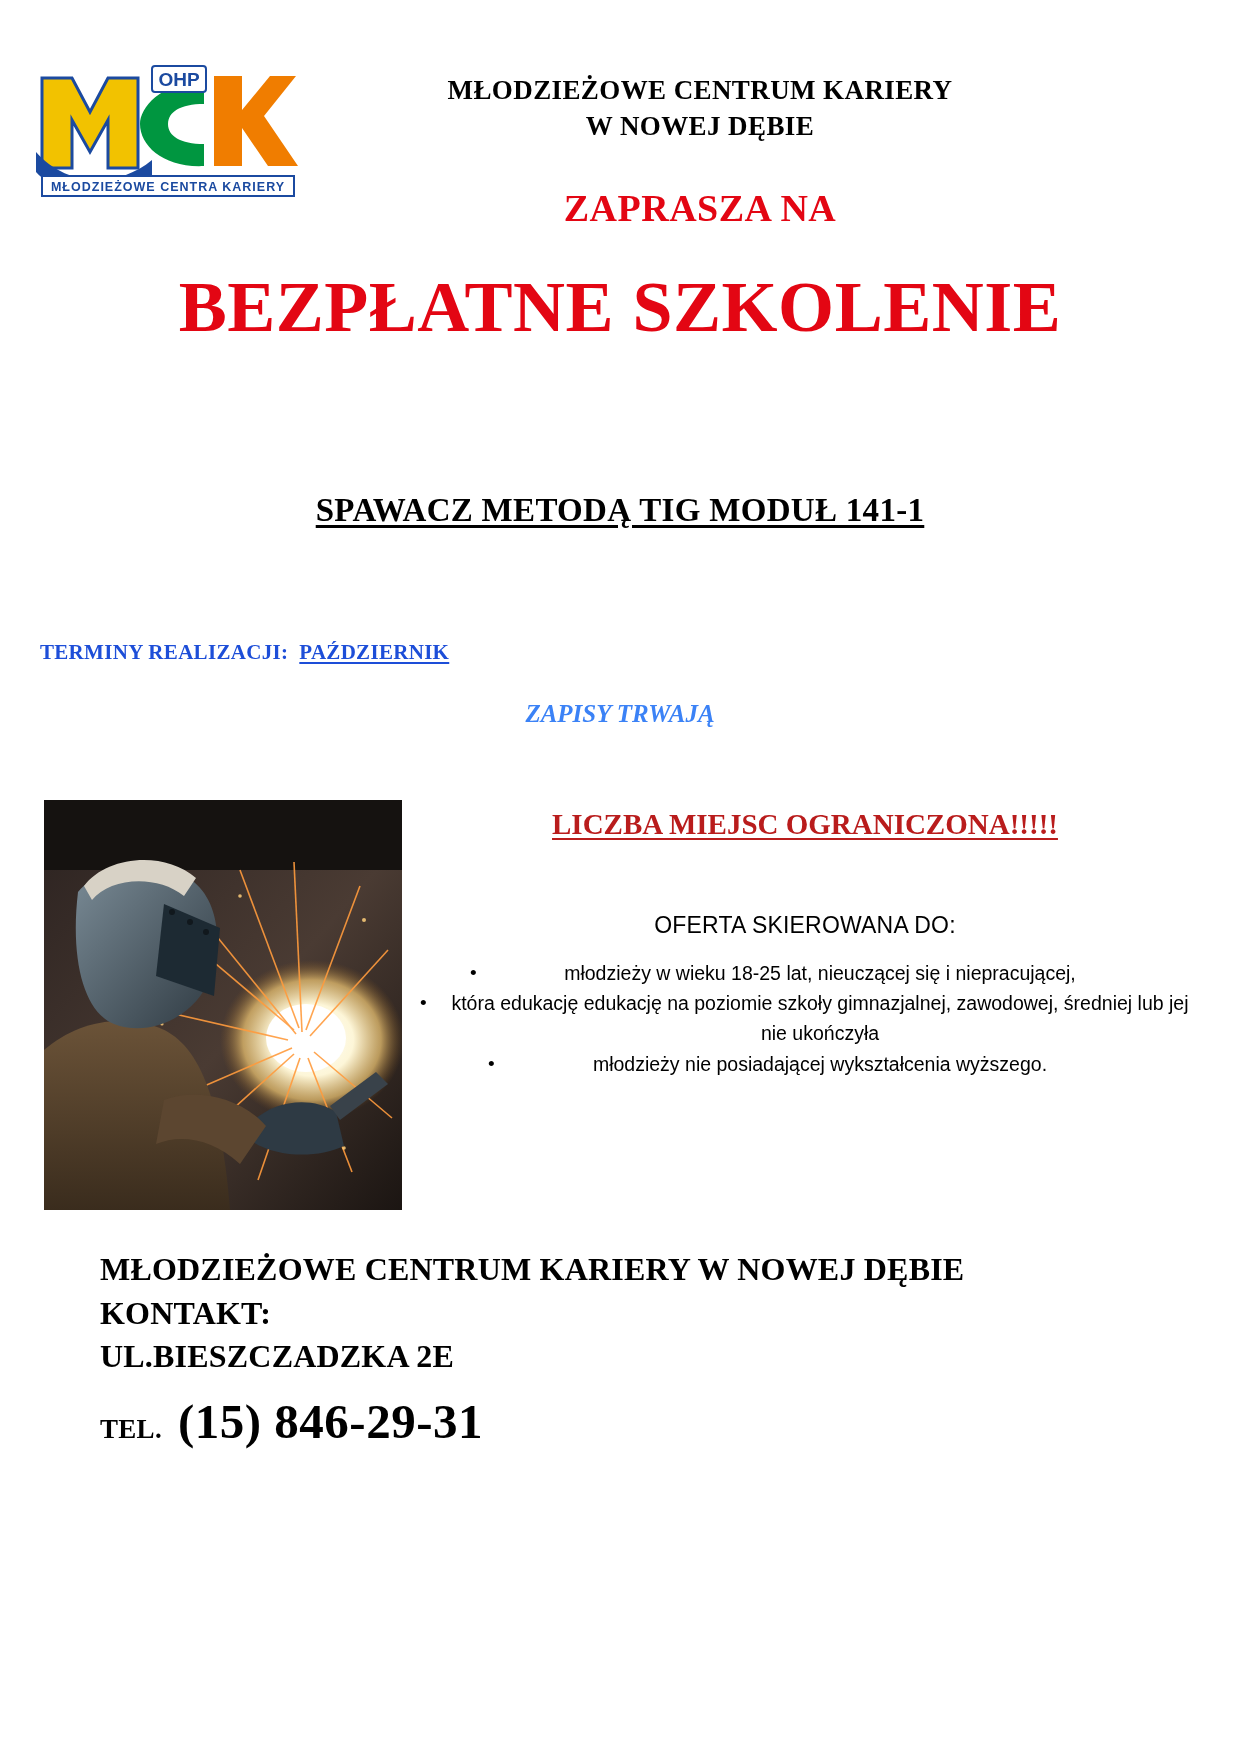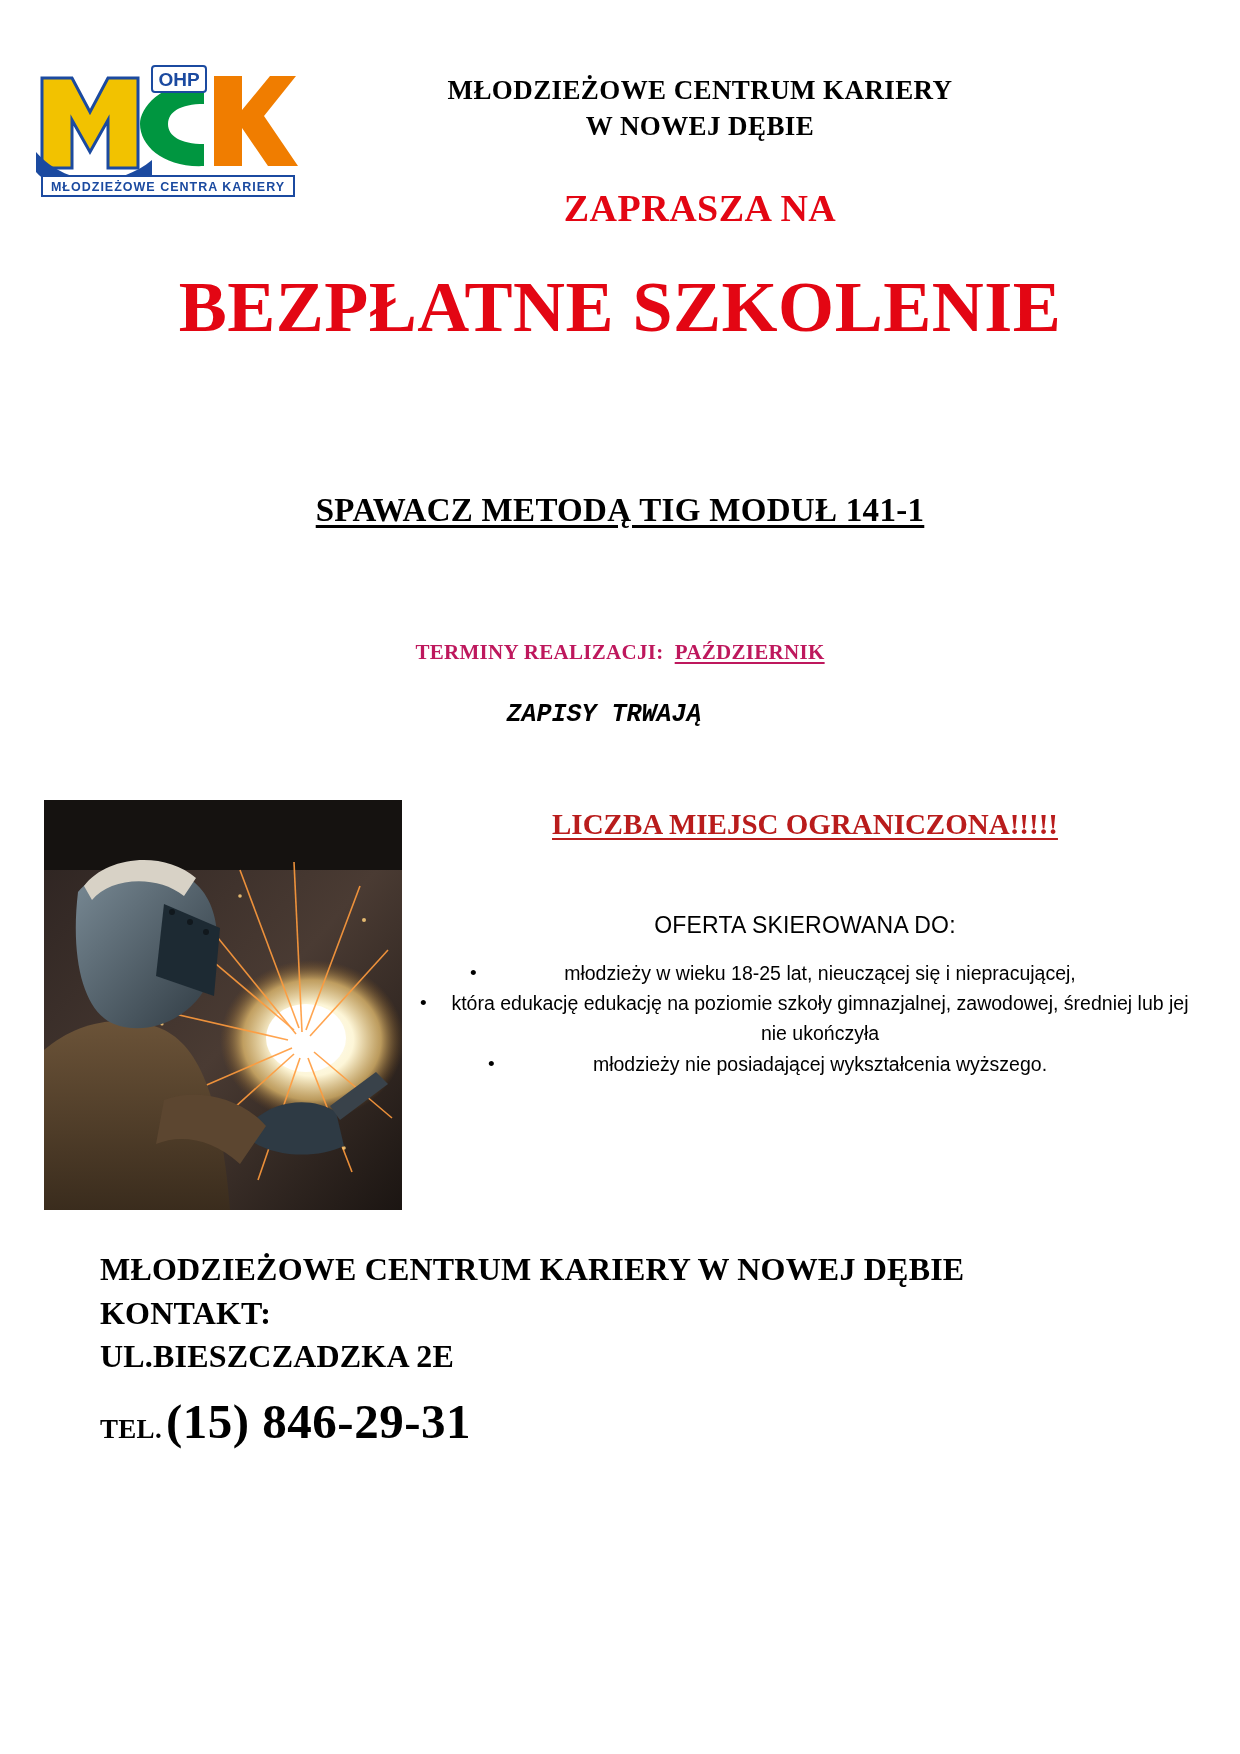--- a/index.html
+++ b/index.html
@@ -83,43 +83,43 @@
     text-decoration: underline;
     text-underline-offset: 4px;
     letter-spacing: 0.3px;
   }
 
   .terms {
     position: absolute;
     left: 40px;
     top: 640px;
     width: 1160px;
-    text-align: center;
+    text-align: left;
     font-family: "Liberation Serif", serif;
     font-weight: bold;
     font-size: 21px;
-    color: #be185d;
+    color: #1d4ed8;
     letter-spacing: 0.3px;
   }
   .terms .term-value {
     text-decoration: underline;
     text-underline-offset: 3px;
   }
 
   .signups {
     position: absolute;
-    left: 24px;
+    left: 40px;
     top: 700px;
     width: 1160px;
     text-align: center;
-    font-family: Liberation Mono, monospace;
+    font-family: Liberation Serif, serif;
     font-weight: bold;
     font-style: italic;
     font-size: 25px;
-    color: #000000;
+    color: #3b82f6;
   }
 
   
   .photo {
     position: absolute;
     left: 44px;
     top: 800px;
     width: 358px;
     height: 410px;
     overflow: hidden;
@@ -194,21 +194,21 @@
   }
   .contact-line {
     font-size: 32px;
     line-height: 1.36;
     letter-spacing: 0.2px;
   }
   .phone-row {
     margin-top: 14px;
     display: flex;
     align-items: baseline;
-    gap: 4px;
+    gap: 16px;
   }
   .phone-label {
     font-size: 27px;
     letter-spacing: 0.3px;
   }
   .phone-number {
     font-size: 49px;
     letter-spacing: 0.5px;
   }
 </style>

